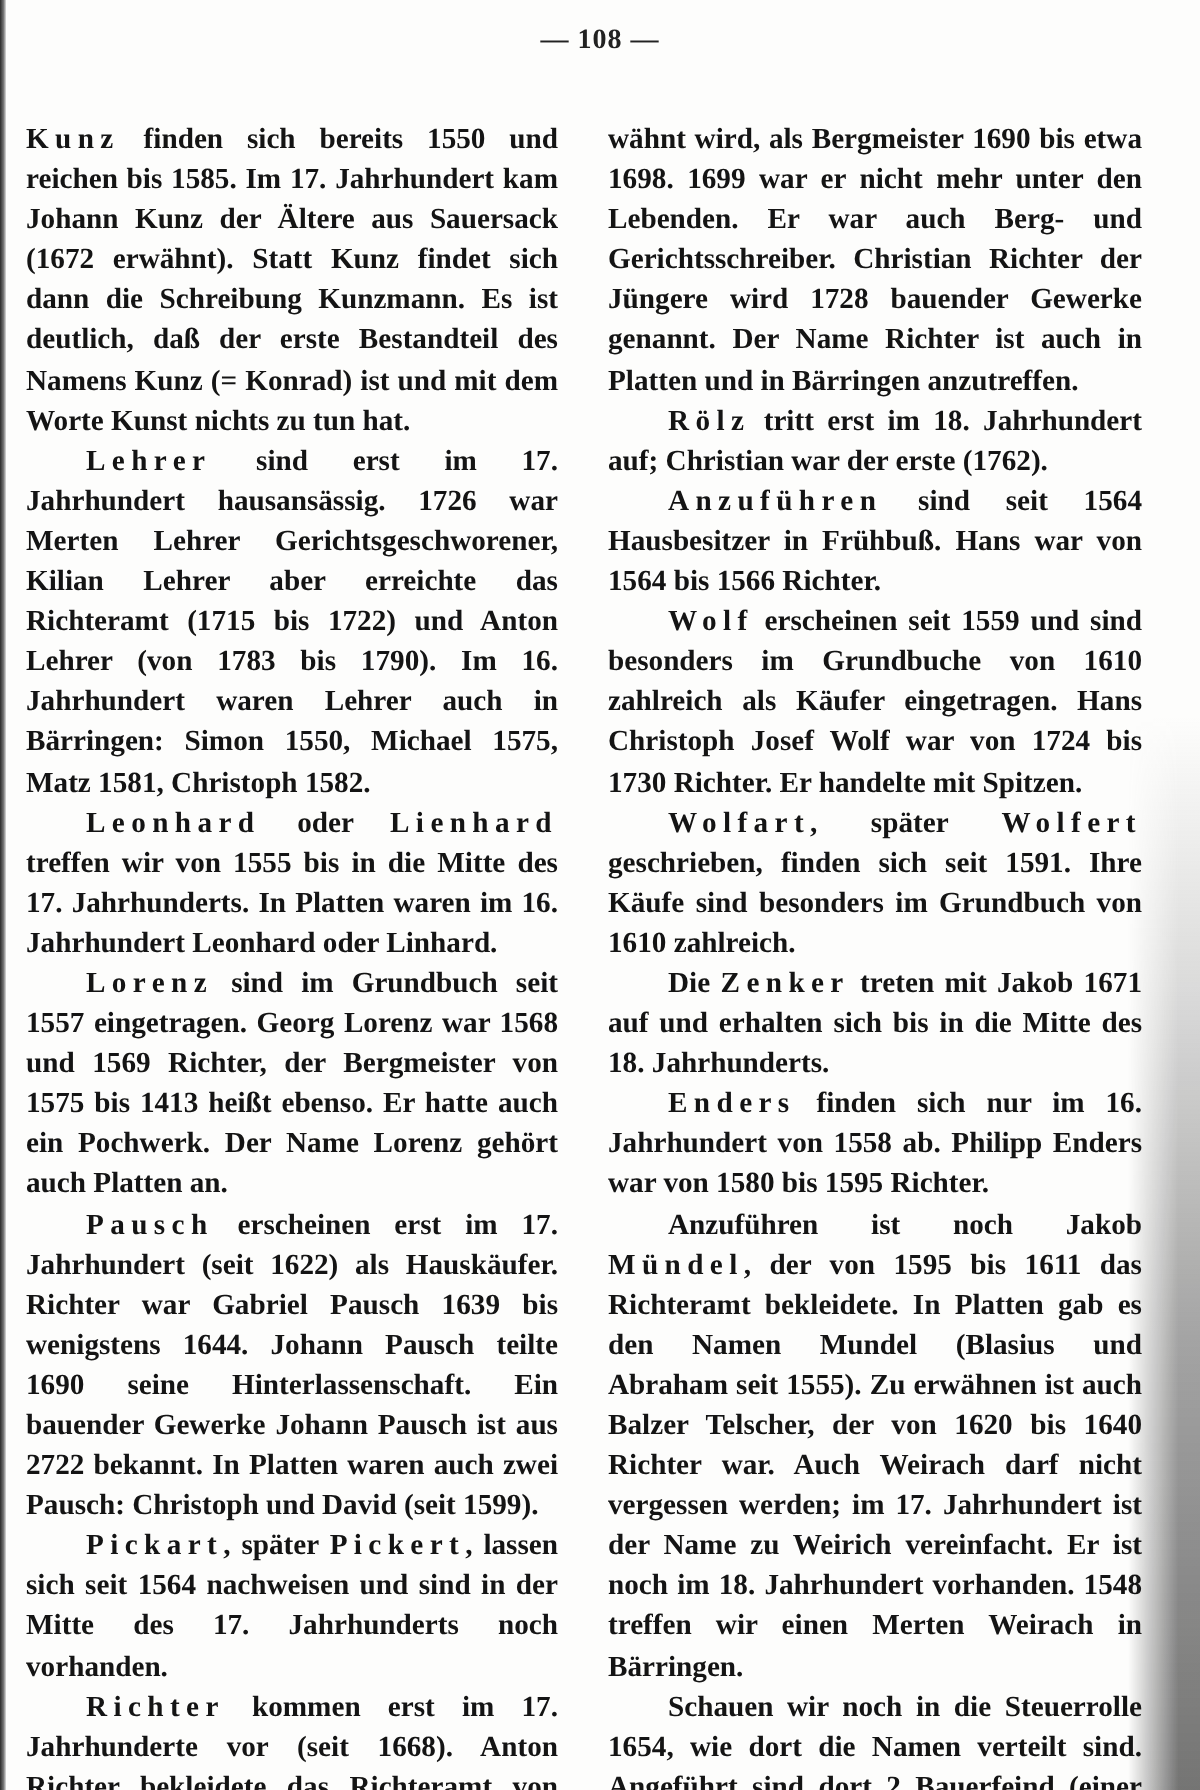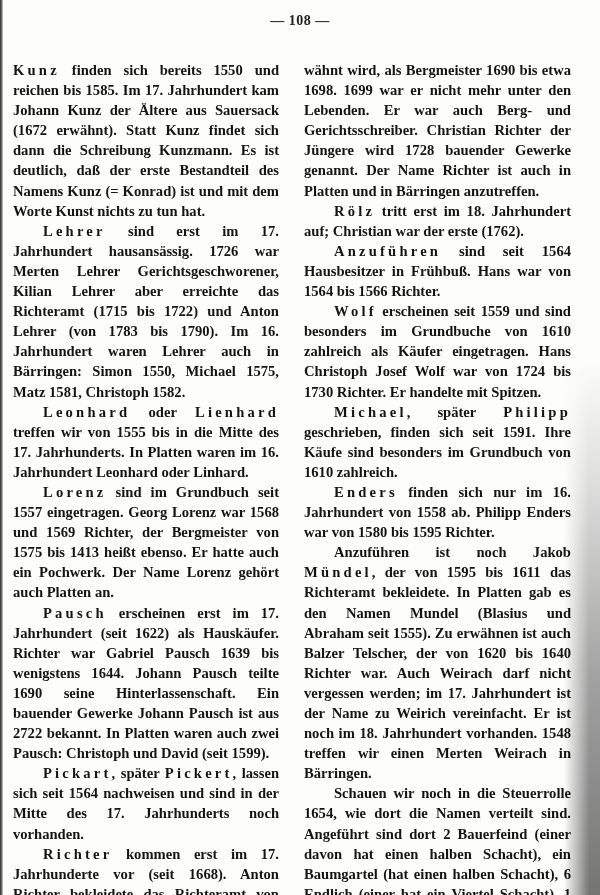--- a/index.html
+++ b/index.html
@@ -101,22 +101,23 @@
 
   <div class="column right">
     <p class="para"><span>wähnt wird, als Bergmeister 1690 bis etwa 1698. 1699 war er nicht mehr unter den Lebenden. Er war auch Berg- und Gerichtsschreiber. Christian Richter der Jüngere wird 1728 bauender Gewerke genannt. Der Name Richter ist auch in Platten und in Bärringen anzutreffen.</span></p>
 
     <p class="para indent"><span class="spaced">Rölz</span><span> tritt erst im 18. Jahrhundert auf; Christian war der erste (1762).</span></p>
 
     <p class="para indent"><span class="spaced">Anzuführen</span><span> sind seit 1564 Hausbesitzer in Frühbuß. Hans war von 1564 bis 1566 Richter.</span></p>
 
     <p class="para indent"><span class="spaced">Wolf</span><span> erscheinen seit 1559 und sind besonders im Grundbuche von 1610 zahlreich als Käufer eingetragen. Hans Christoph Josef Wolf war von 1724 bis 1730 Richter. Er handelte mit Spitzen.</span></p>
 
-    <p class="para indent"><span class="spaced">Michael</span><span>, später </span><span class="spaced">Philipp</span><span> geschrieben, finden sich seit 1591. Ihre Käufe sind besonders im Grundbuch von 1610 zahlreich.</span></p>
+    <p class="para indent"><span class="spaced">Wolfart</span><span>, später </span><span class="spaced">Wolfert</span><span> geschrieben, finden sich seit 1591. Ihre Käufe sind besonders im Grundbuch von 1610 zahlreich.</span></p>
 
+    <p class="para indent"><span>Die </span><span class="spaced">Zenker</span><span> treten mit Jakob 1671 auf und erhalten sich bis in die Mitte des 18. Jahrhunderts.</span></p>
 
     <p class="para indent"><span class="spaced">Enders</span><span> finden sich nur im 16. Jahrhundert von 1558 ab. Philipp Enders war von 1580 bis 1595 Richter.</span></p>
 
     <p class="para indent"><span>Anzuführen ist noch Jakob </span><span class="spaced">Mündel</span><span>, der von 1595 bis 1611 das Richteramt bekleidete. In Platten gab es den Namen Mundel (Blasius und Abraham seit 1555). Zu erwähnen ist auch Balzer Telscher, der von 1620 bis 1640 Richter war. Auch Weirach darf nicht vergessen werden; im 17. Jahrhundert ist der Name zu Weirich vereinfacht. Er ist noch im 18. Jahrhundert vorhanden. 1548 treffen wir einen Merten Weirach in Bärringen.</span></p>
 
     <p class="para indent"><span>Schauen wir noch in die Steuerrolle 1654, wie dort die Namen verteilt sind. Angeführt sind dort 2 Bauerfeind (einer davon hat einen halben Schacht), ein Baumgartel (hat einen halben Schacht), 6 Endlich (einer hat ein Viertel Schacht), 1 Funk, 3 Gerber (einer hat einen ganzen, einer einen halben und einer ein Drittel Schacht), 4 Hüttner (einer hat</span></p>
   </div>
 </div>
 
 </body></html>

